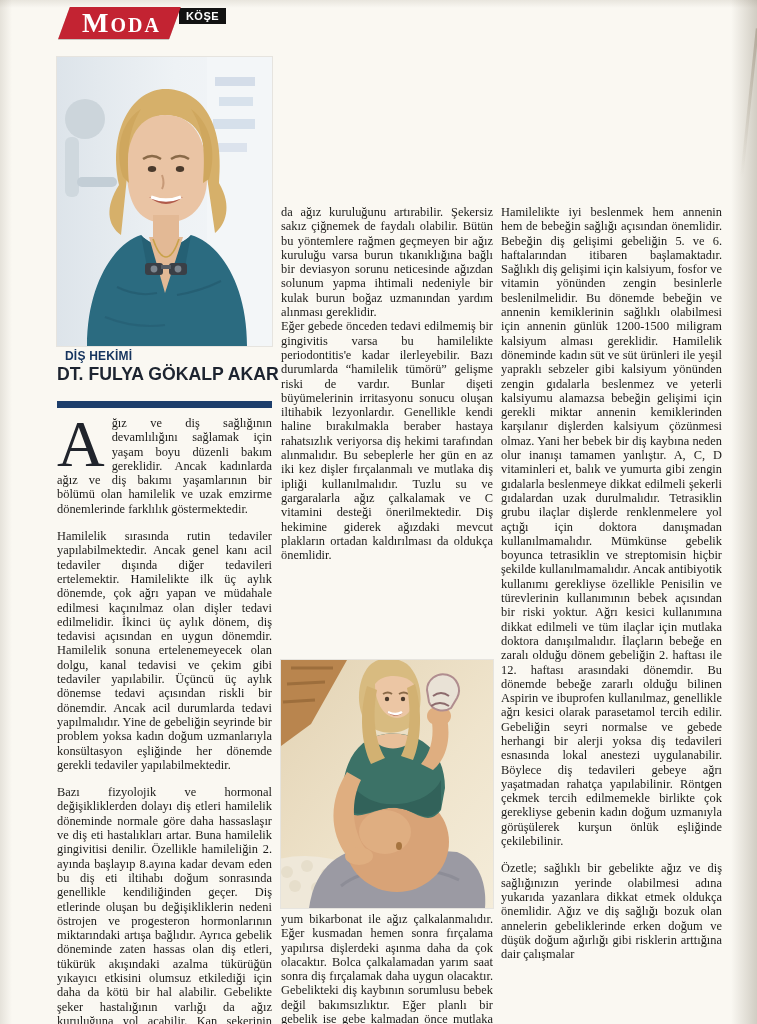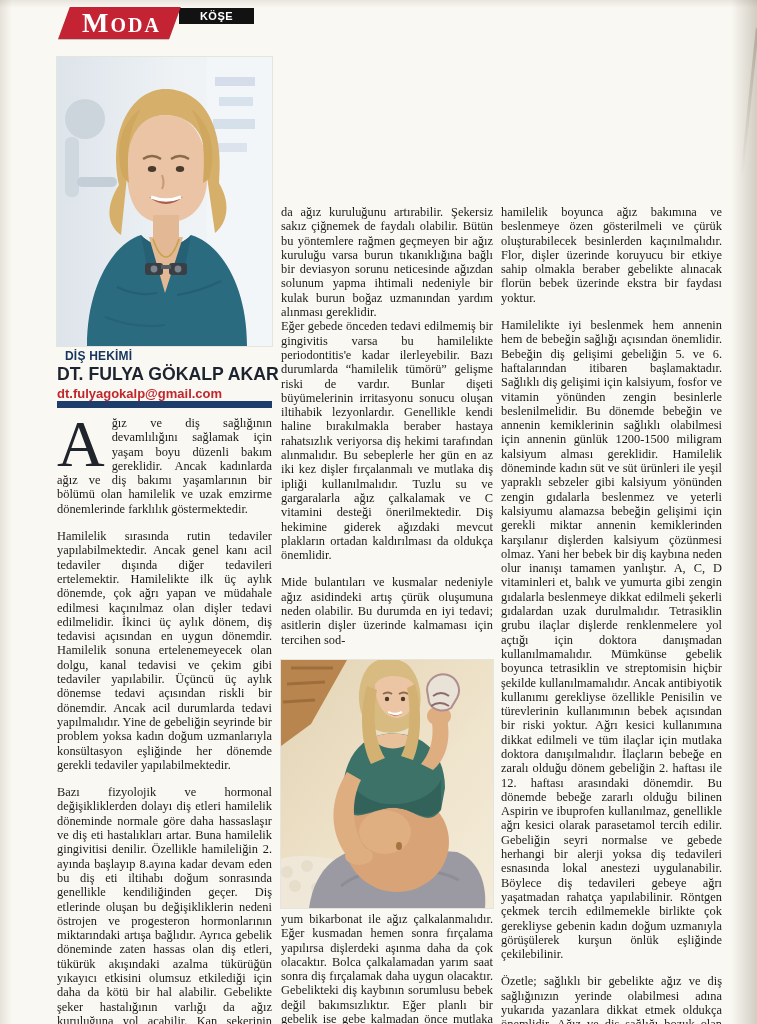--- a/index.html
+++ b/index.html
@@ -28,21 +28,21 @@
   }
   .moda-brand{
     display:block; transform:skewX(20deg);
     font-family:"Liberation Serif", serif; font-weight:bold;
     font-size:20px; letter-spacing:2px; line-height:1;
   }
   .moda-brand::first-letter{font-size:28px;}
   .kose-badge{
     background:#121212; color:#fff; margin-left:4px; margin-top:1px;
     font-family:"Liberation Sans", sans-serif; font-weight:bold;
-    font-size:11px; letter-spacing:.5px; padding:3px 21px 2px; line-height:1;
+    font-size:11px; letter-spacing:.5px; padding:3px 7px 2px; line-height:1;
   }
 
   
   .headline{position:absolute;left:271px;top:40px;width:480px;}
   .headline .h1{
     font-family:"Liberation Sans", sans-serif; font-weight:bold;
     font-size:72px; line-height:.92; color:#2a76ae; letter-spacing:-2px;
     transform:scaleX(.76); transform-origin:left top; white-space:nowrap;
     text-shadow:0 0 1px rgba(20,40,70,.4);
   }
@@ -137,34 +137,32 @@
     <circle cx="97" cy="212" r="3.4" fill="#7d868f"></circle>
     <circle cx="121" cy="212" r="3.4" fill="#7d868f"></circle>
 
     <path d="M60,230 q20,10 40,6 M120,238 q24,-4 44,-14" stroke="#235a6d" stroke-width="2" fill="none" opacity=".7"></path>
     <path d="M48,260 q30,12 60,8" stroke="#235a6d" stroke-width="2" fill="none" opacity=".5"></path>
   </svg>
 
   <div class="author">
     <div class="title">DİŞ HEKİMİ</div>
     <div class="name">DT. FULYA GÖKALP AKAR</div>
-    <div class="email">dt.fulyagokalp@gmail.com</div>
   </div>
   <div class="author-divider"></div>
 
   <div class="col col-left-text">
     <p><span class="dropcap">A</span><span>ğız ve diş sağlığının devamlılığını sağlamak için yaşam boyu düzenli bakım gereklidir. Ancak kadınlarda ağız ve diş bakımı yaşamlarının bir bölümü olan hamilelik ve uzak emzirme dönemlerinde farklılık göstermektedir.</span></p>
     <p>Hamilelik sırasında rutin tedaviler yapılabilmektedir. Ancak genel kanı acil tedaviler dışında diğer tedavileri ertelemektir. Hamilelikte ilk üç aylık dönemde, çok ağrı yapan ve müdahale edilmesi kaçınılmaz olan dişler tedavi edilmelidir. İkinci üç aylık dönem, diş tedavisi açısından en uygun dönemdir. Hamilelik sonuna ertelenemeyecek olan dolgu, kanal tedavisi ve çekim gibi tedaviler yapılabilir. Üçüncü üç aylık dönemse tedavi açısından riskli bir dönemdir. Ancak acil durumlarda tedavi yapılmalıdır. Yine de gebeliğin seyrinde bir problem yoksa kadın doğum uzmanlarıyla konsültasyon eşliğinde her dönemde gerekli tedaviler yapılabilmektedir.</p>
     <p>Bazı fizyolojik ve hormonal değişikliklerden dolayı diş etleri hamilelik döneminde normale göre daha hassaslaşır ve diş eti hastalıkları artar. Buna hamilelik gingivitisi denilir. Özellikle hamileliğin 2. ayında başlayıp 8.ayına kadar devam eden bu diş eti iltihabı doğum sonrasında genellikle kendiliğinden geçer. Diş etlerinde oluşan bu değişikliklerin nedeni östrojen ve progesteron hormonlarının miktarındaki artışa bağlıdır. Ayrıca gebelik döneminde zaten hassas olan diş etleri, tükürük akışındaki azalma tükürüğün yıkayıcı etkisini olumsuz etkilediği için daha da kötü bir hal alabilir. Gebelikte şeker hastalığının varlığı da ağız kuruluğuna yol açabilir. Kan şekerinin kontrol edilmesi gereklidir. Gebelikte ağız kuruluğunu önlemek için bol su içmek sigara ve alkolden kesinlikle uzak dur-</p>
   </div>
 
   <div class="col col-mid-top">
     <p class="tight">da ağız kuruluğunu artırabilir. Şekersiz sakız çiğnemek de faydalı olabilir. Bütün bu yöntemlere rağmen geçmeyen bir ağız kuruluğu varsa burun tıkanıklığına bağlı bir deviasyon sorunu neticesinde ağızdan solunum yapma ihtimali nedeniyle bir kulak burun boğaz uzmanından yardım alınması gereklidir.</p>
     <p>Eğer gebede önceden tedavi edilmemiş bir gingivitis varsa bu hamilelikte periodontitis'e kadar ilerleyebilir. Bazı durumlarda “hamilelik tümörü” gelişme riski de vardır. Bunlar dişeti büyümelerinin irritasyonu sonucu oluşan iltihabik lezyonlardır. Genellikle kendi haline bırakılmakla beraber hastaya rahatsızlık veriyorsa diş hekimi tarafından alınmalıdır. Bu sebeplerle her gün en az iki kez dişler fırçalanmalı ve mutlaka diş ipliği kullanılmalıdır. Tuzlu su ve gargaralarla ağız çalkalamak ve C vitamini desteği önerilmektedir. Diş hekimine giderek ağızdaki mevcut plakların ortadan kaldırılması da oldukça önemlidir.</p>
-    <p>Mide bulantıları ve kusmalar nedeniyle ağız asidindeki artış çürük oluşumuna neden olabilir. Bu durumda en iyi tedavi; asitlerin dişler üzerinde kalmaması için tercihen sod-</p>
   </div>
 
   <svg class="pregnant-photo" viewBox="0 0 212 248" xmlns="http://www.w3.org/2000/svg" preserveAspectRatio="none">
     <defs>
       <linearGradient id="pbg" x1="0" y1="0" x2="1" y2="1">
         <stop offset="0" stop-color="#e3d3b4"></stop>
           <stop offset=".6" stop-color="#efe4cc"></stop>
           <stop offset="1" stop-color="#f4ecd9"></stop>
       </linearGradient>
     </defs>
@@ -211,21 +209,20 @@
 
     <path d="M86,26 C78,52 80,84 90,104 L104,98 C92,78 92,50 96,30 Z" fill="#d2b172"></path>
     <path d="M134,24 C142,50 140,82 132,100 L120,96 C130,76 130,48 126,28 Z" fill="#d2b172"></path>
   </svg>
 
   <div class="col col-mid-bottom">
     <p class="tight">yum bikarbonat ile ağız çalkalanmalıdır. Eğer kusmadan hemen sonra fırçalama yapılırsa dişlerdeki aşınma daha da çok olacaktır. Bolca çalkalamadan yarım saat sonra diş fırçalamak daha uygun olacaktır. Gebelikteki diş kaybının sorumlusu bebek değil bakımsızlıktır. Eğer planlı bir gebelik ise gebe kalmadan önce mutlaka diş hekimine gidilmeli</p>
   </div>
 
   <div class="col col-right">
-    <p>hamilelik boyunca ağız bakımına ve beslenmeye özen gösterilmeli ve çürük oluşturabilecek besinlerden kaçınılmalıdır. Flor, dişler üzerinde koruyucu bir etkiye sahip olmakla beraber gebelikte alınacak florün bebek üzerinde ekstra bir faydası yoktur.</p>
     <p>Hamilelikte iyi beslenmek hem annenin hem de bebeğin sağlığı açısından önemlidir. Bebeğin diş gelişimi gebeliğin 5. ve 6. haftalarından itibaren başlamaktadır. Sağlıklı diş gelişimi için kalsiyum, fosfor ve vitamin yönünden zengin besinlerle beslenilmelidir. Bu dönemde bebeğin ve annenin kemiklerinin sağlıklı olabilmesi için annenin günlük 1200-1500 miligram kalsiyum alması gereklidir. Hamilelik döneminde kadın süt ve süt ürünleri ile yeşil yapraklı sebzeler gibi kalsiyum yönünden zengin gıdalarla beslenmez ve yeterli kalsiyumu alamazsa bebeğin gelişimi için gerekli miktar annenin kemiklerinden karşılanır dişlerden kalsiyum çözünmesi olmaz. Yani her bebek bir diş kaybına neden olur inanışı tamamen yanlıştır. A, C, D vitaminleri et, balık ve yumurta gibi zengin gıdalarla beslenmeye dikkat edilmeli şekerli gıdalardan uzak durulmalıdır. Tetrasiklin grubu ilaçlar dişlerde renklenmelere yol açtığı için doktora danışmadan kullanılmamalıdır. Mümkünse gebelik boyunca tetrasiklin ve streptomisin hiçbir şekilde kullanılmamalıdır. Ancak antibiyotik kullanımı gerekliyse özellikle Penisilin ve türevlerinin kullanımının bebek açısından bir riski yoktur. Ağrı kesici kullanımına dikkat edilmeli ve tüm ilaçlar için mutlaka doktora danışılmalıdır. İlaçların bebeğe en zaralı olduğu dönem gebeliğin 2. haftası ile 12. haftası arasındaki dönemdir. Bu dönemde bebeğe zararlı olduğu bilinen Aspirin ve ibuprofen kullanılmaz, genellikle ağrı kesici olarak parasetamol tercih edilir. Gebeliğin seyri normalse ve gebede herhangi bir alerji yoksa diş tedavileri esnasında lokal anestezi uygulanabilir. Böylece diş tedavileri gebeye ağrı yaşatmadan rahatça yapılabilinir. Röntgen çekmek tercih edilmemekle birlikte çok gerekliyse gebenin kadın doğum uzmanıyla görüşülerek kurşun önlük eşliğinde çekilebilinir.</p>
     <p>Özetle; sağlıklı bir gebelikte ağız ve diş sağlığınızın yerinde olabilmesi adına yukarıda yazanlara dikkat etmek oldukça önemlidir. Ağız ve diş sağlığı bozuk olan annelerin gebeliklerinde erken doğum ve düşük doğum ağırlığı gibi risklerin arttığına dair çalışmalar</p>
   </div>
 
   <div class="edge-right"></div>
   <div class="edge-left"></div>
   <div class="edge-top"></div>
   <div class="corner-crease"></div>
 </div>
 

